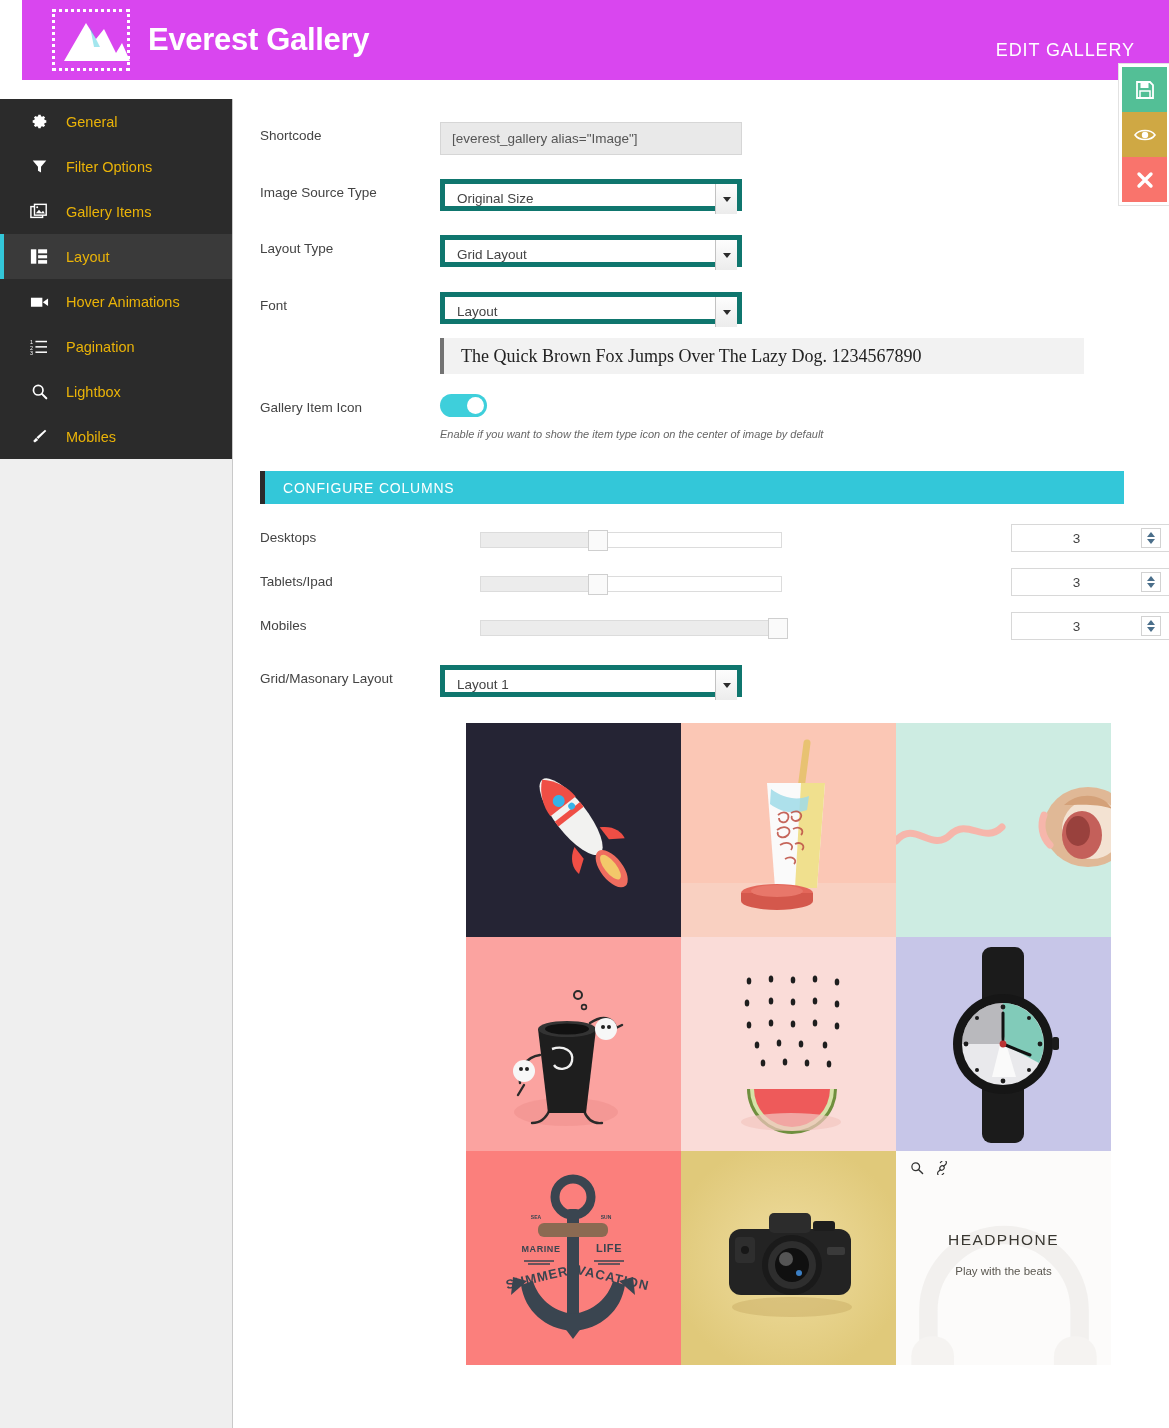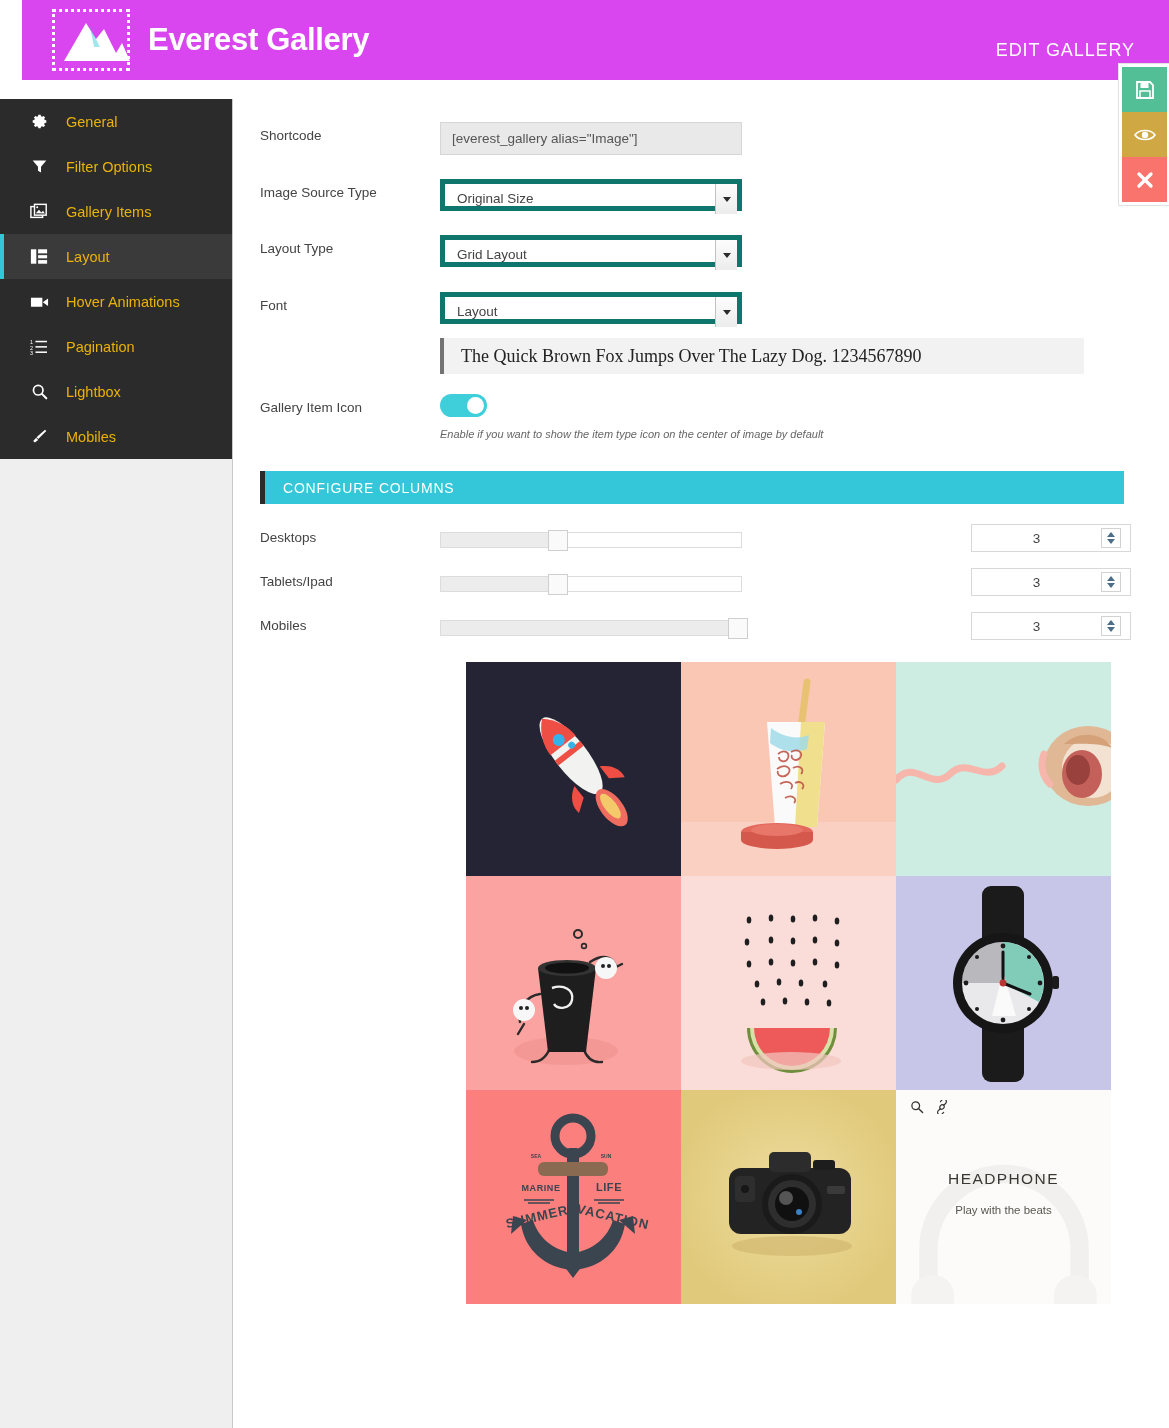--- a/index.html
+++ b/index.html
@@ -155,21 +155,21 @@
   .section-bar {
     margin: 31px 0 0 26px;
     width: 864px; height: 33px;
     background: #33c7d9;
     border-left: 5px solid #2b2b2b;
     display: flex; align-items: center;
     padding-left: 18px;
     color: #ffffff; font-size: 14px; letter-spacing: 0.8px;
   }
 
-  .r-slider { margin-top: 25px; align-items: center; }
+  .r-slider { margin-top: 25px; align-items: center; gap: 40px; }
   .lbl-mid { padding-top: 0; }
   .slider {
     position: relative; width: 302px; height: 16px;
     background: #ffffff; border: 1px solid #dcdcdc; margin-top: 3px;
   }
   .slider .fill { position: absolute; left: 0; top: 0; height: 100%; background: #ececec; }
   .slider .handle {
     position: absolute; top: -3px; width: 20px; height: 21px;
     background: #fafafa; border: 1px solid #cfcfcf;
     transform: translateX(-50%); cursor: pointer;
@@ -449,20 +449,31 @@
         <div class="numwrap">
           <div class="nv">3</div>
           <div class="spin">
               <i class="up"></i>
               <i class="dv"></i>
             </div>
         </div>
       </div>
     </div>
 
+    <div class="row r-gridlayout">
+      <div class="lbl">Grid/Masonary Layout</div>
+      <div class="ctrl">
+        <div class="select-box">
+          <div class="sv">Layout 1</div>
+          <div class="select-arrow">
+              <i></i>
+            </div>
+        </div>
+      </div>
+    </div>
 
     <div class="grid">
 
       <div class="tile">
         <svg viewBox="0 0 215 214" preserveAspectRatio="xMidYMid slice">
           <rect width="215" height="214" fill="#252434"></rect>
           <g transform="rotate(-38 110 100)">
             <ellipse cx="110" cy="92" rx="16" ry="47" fill="#f2f2f0"></ellipse>
             <path d="M110 45 c10 8 16 22 16 34 h-32 c0-12 6-26 16-34z" fill="#ef4e45"></path>
             <rect x="94" y="86" width="32" height="6" fill="#ef4e45"></rect>

